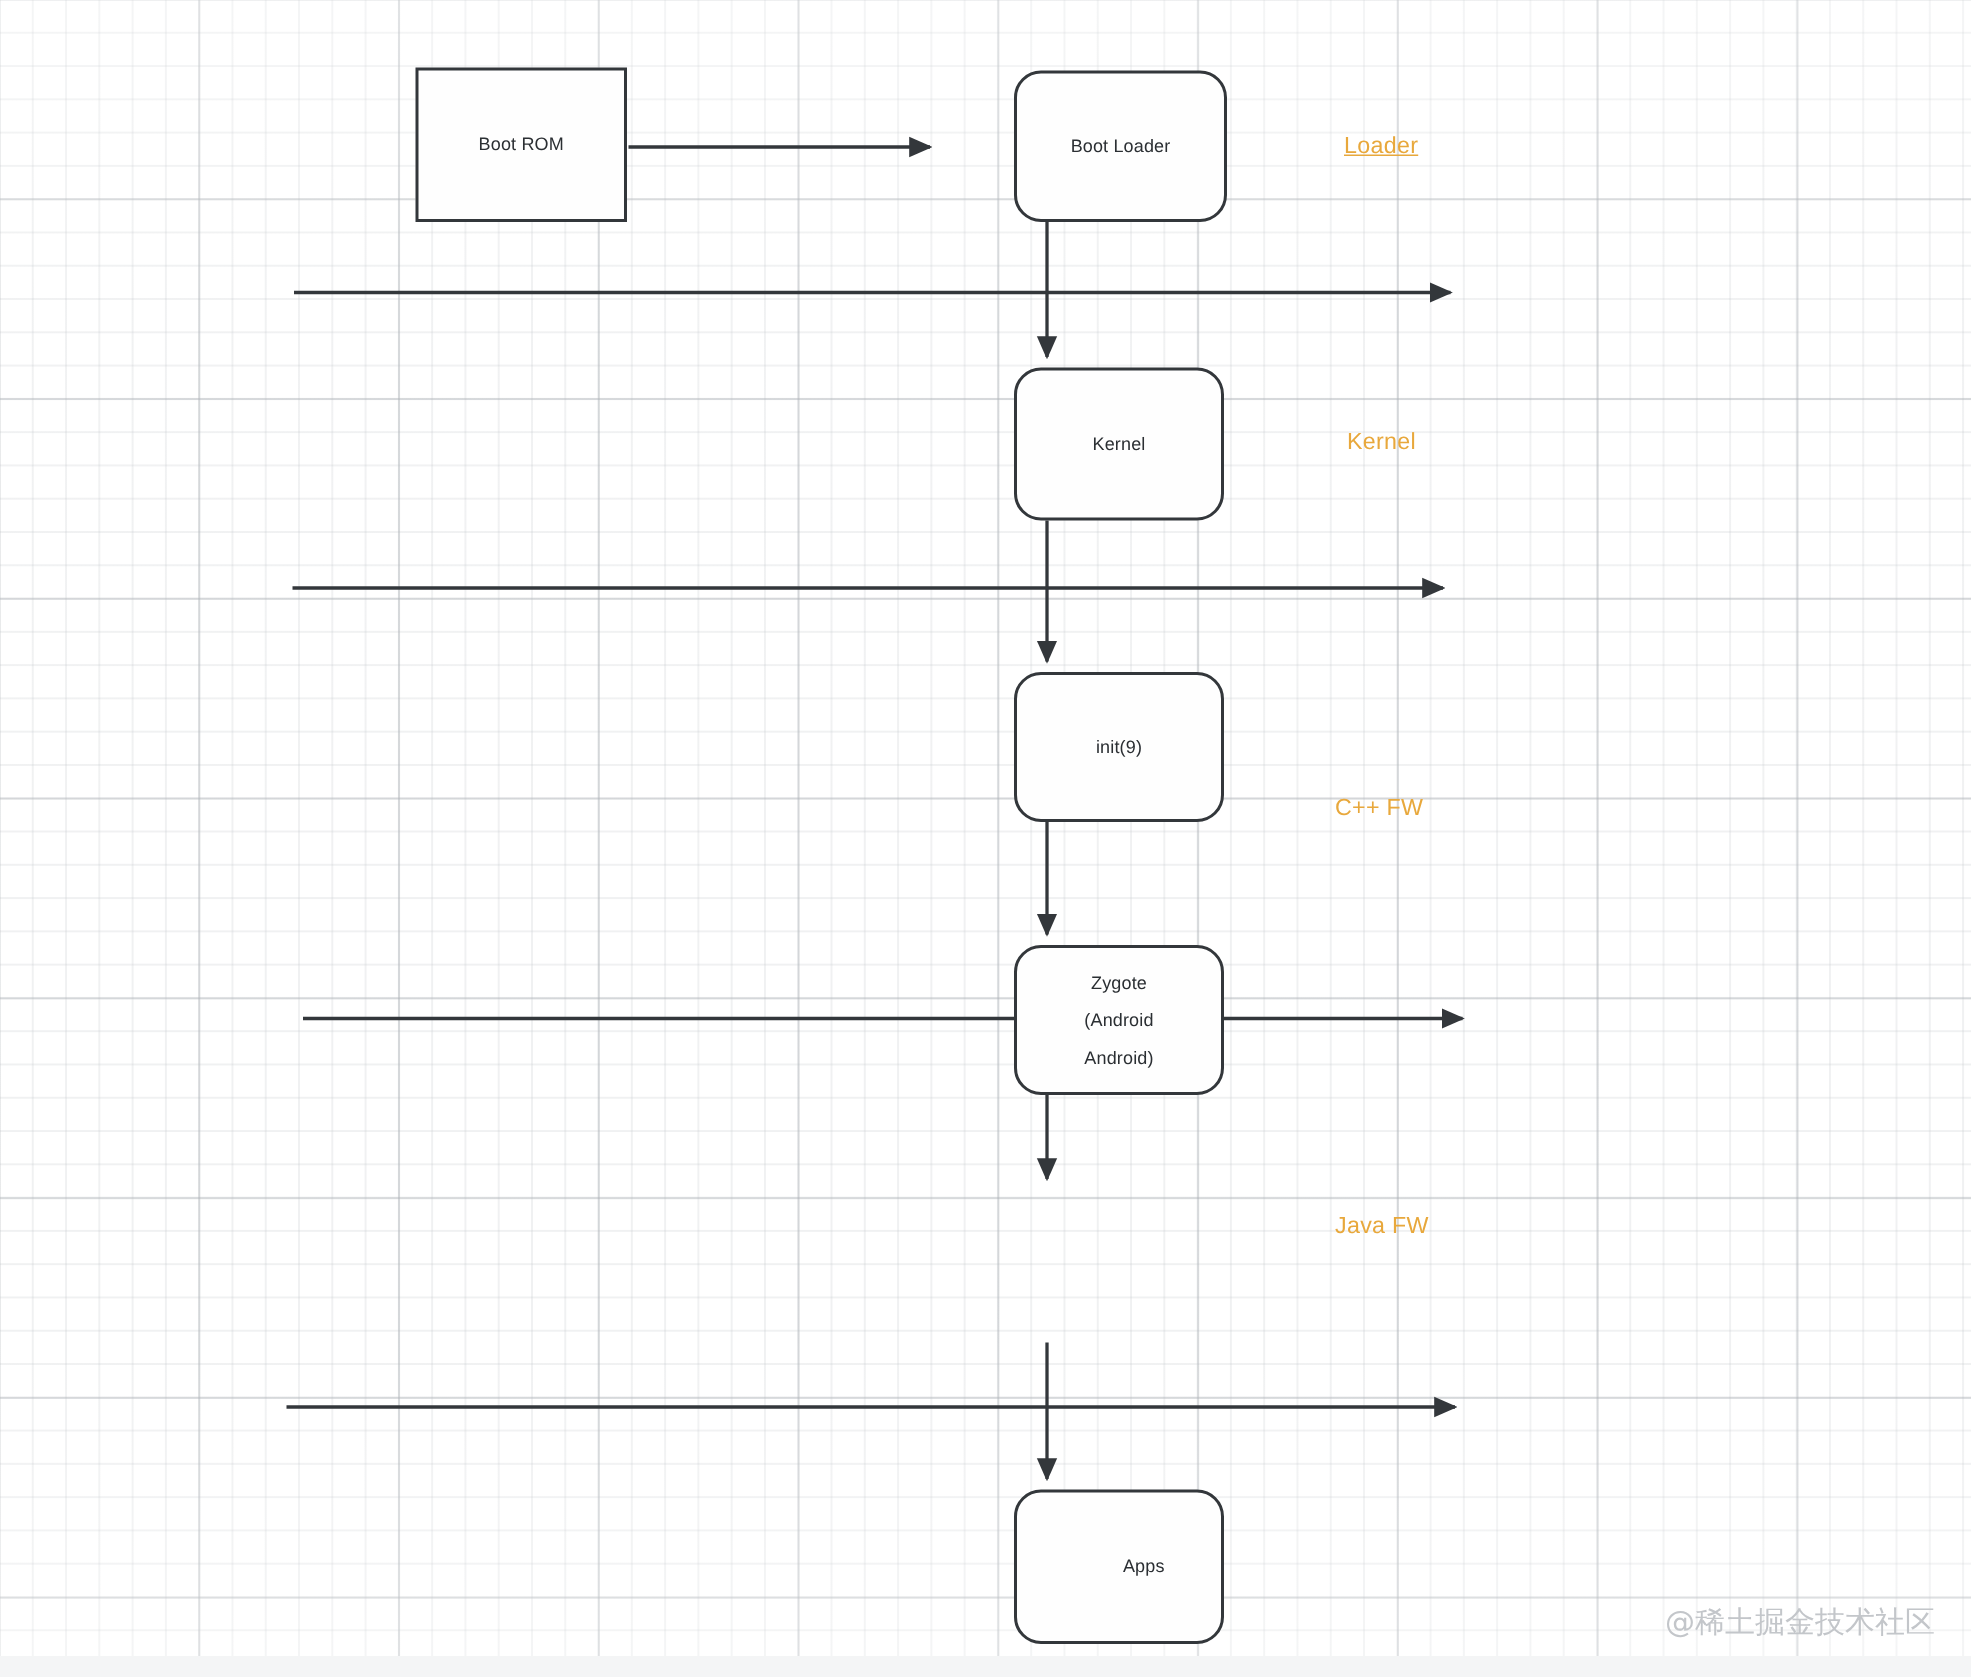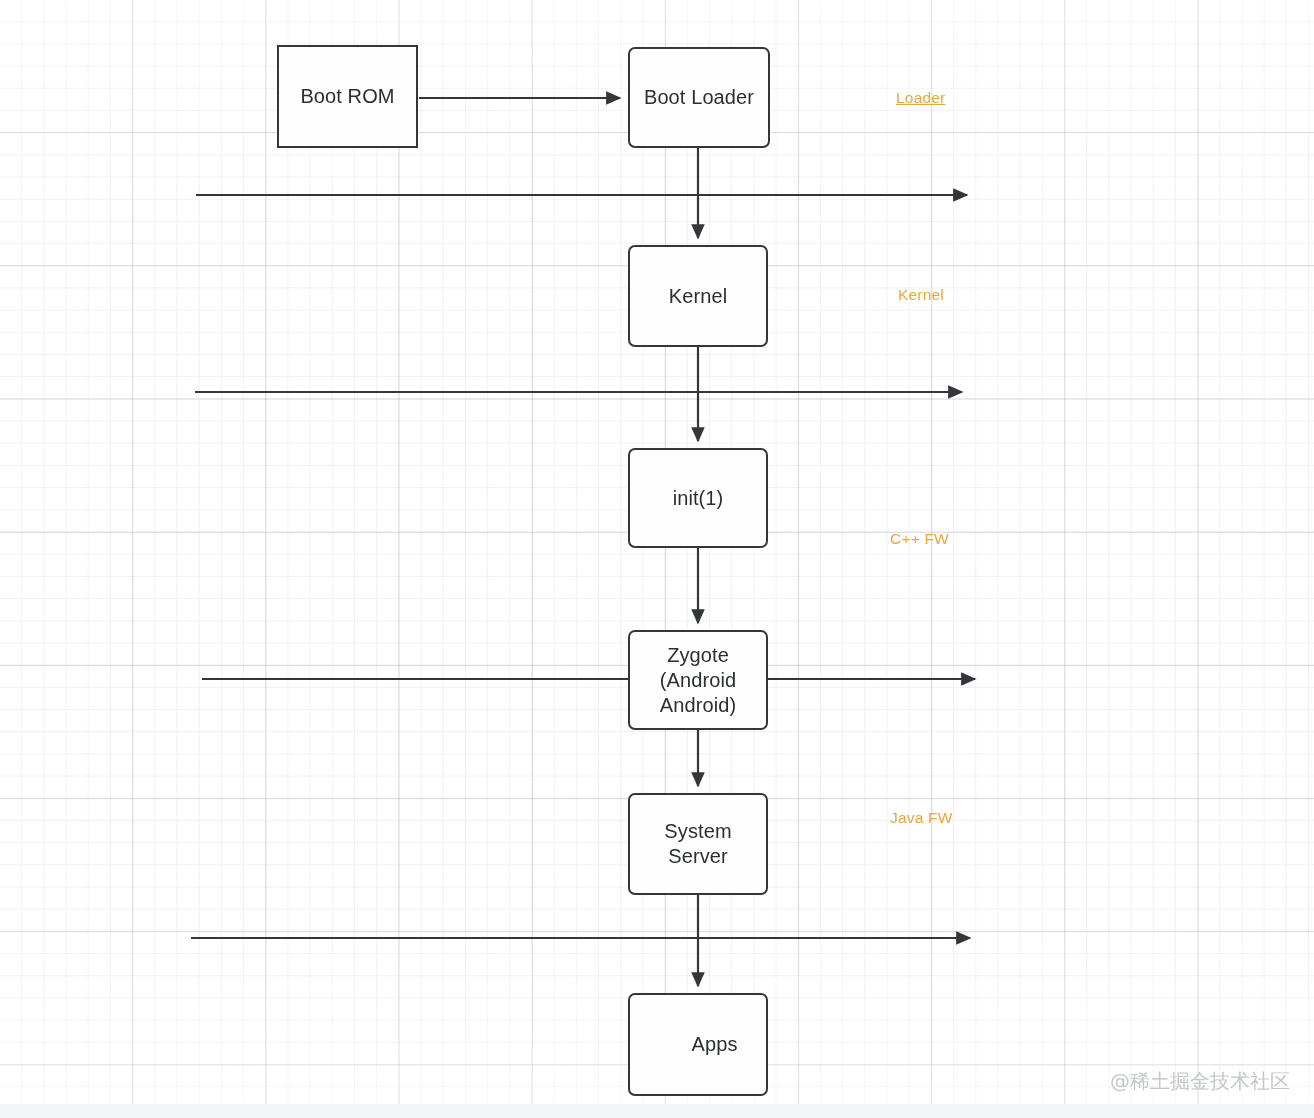--- a/index.html
+++ b/index.html
@@ -63,26 +63,26 @@
   .node {
     position: absolute;
     box-sizing: border-box;
     background: #fefefe;
     border: 2.2px solid #33373b;
     display: flex;
     align-items: center;
     justify-content: flex-start;
     text-align: center;
     color: #2b2f33;
-    font-size: 20px;
+    font-size: 12px;
     line-height: 25px;
     letter-spacing: 0.1px;
     z-index: 3;
   }
-  .node.rounded { border-radius: 7px; }
+  .node.rounded { border-radius: 18px; margin-left: 48px; }
   .node.square  { border-radius: 0; }
   .node .lines { width: 100%; padding: 0 4px; }
 
   .stage-label {
     position: absolute;
     color: #e8a83c;
     font-size: 15.5px;
     letter-spacing: 0.2px;
     white-space: nowrap;
     z-index: 4;
@@ -142,37 +142,31 @@
 
   <div class="node rounded" style="left:628px; top:47px; width:142px; height:101px;">
     <div class="lines">Boot Loader</div>
   </div>
 
   <div class="node rounded" style="left:628px; top:245px; width:140px; height:102px;">
     <div class="lines">Kernel</div>
   </div>
 
   <div class="node rounded" style="left:628px; top:448px; width:140px; height:100px;">
-    <div class="lines">init(1)</div>
+    <div class="lines">init(9)</div>
   </div>
 
   <div class="node rounded" style="left:628px; top:630px; width:140px; height:100px;">
     <div class="lines">
       <div>Zygote</div>
       <div>(Android</div>
       <div>Android)</div>
     </div>
   </div>
 
-  <div class="node rounded" style="left:628px; top:793px; width:140px; height:102px;">
-    <div class="lines">
-      <div>System</div>
-      <div>Server</div>
-    </div>
-  </div>
 
   <div class="node rounded" style="left:628px; top:993px; width:140px; height:103px;padding-left:33px;">
     <div class="lines">Apps</div>
   </div>
 
   <div class="stage-label underline" style="left:896px; top:89px;text-align:right;">Loader</div>
 
   <div class="stage-label" style="left:898px; top:286px;">Kernel</div>
 
   <div class="stage-label" style="left:890px; top:530px;">C++ FW</div>

